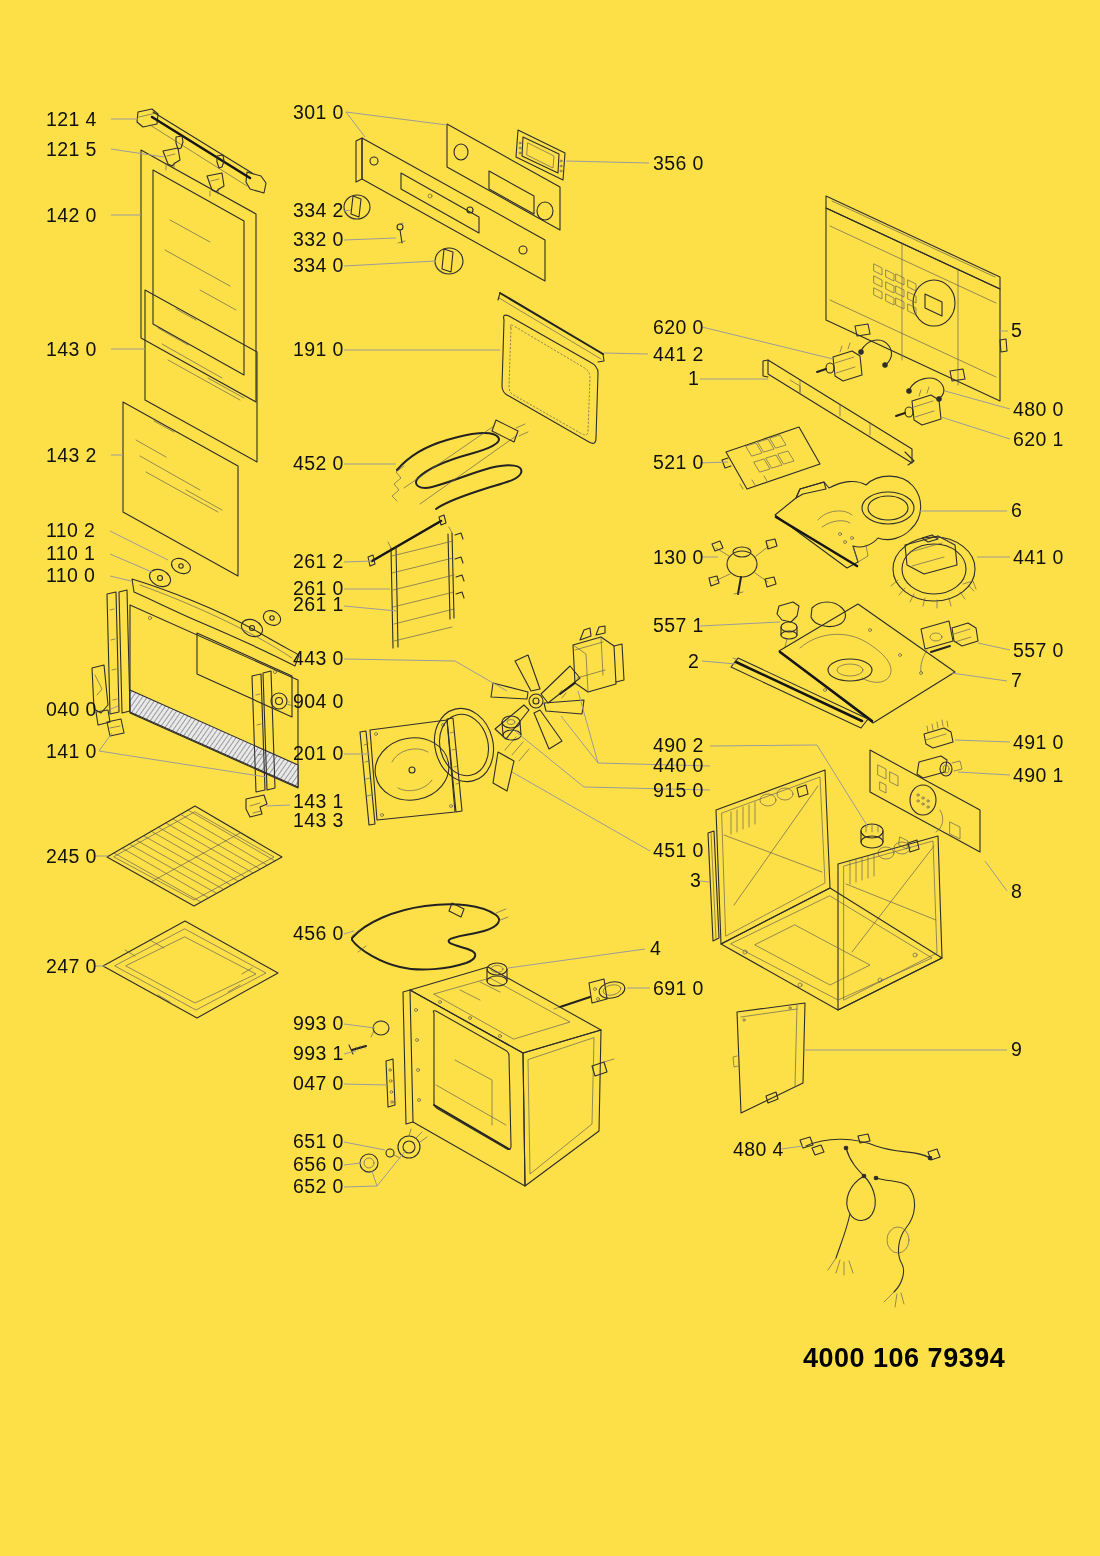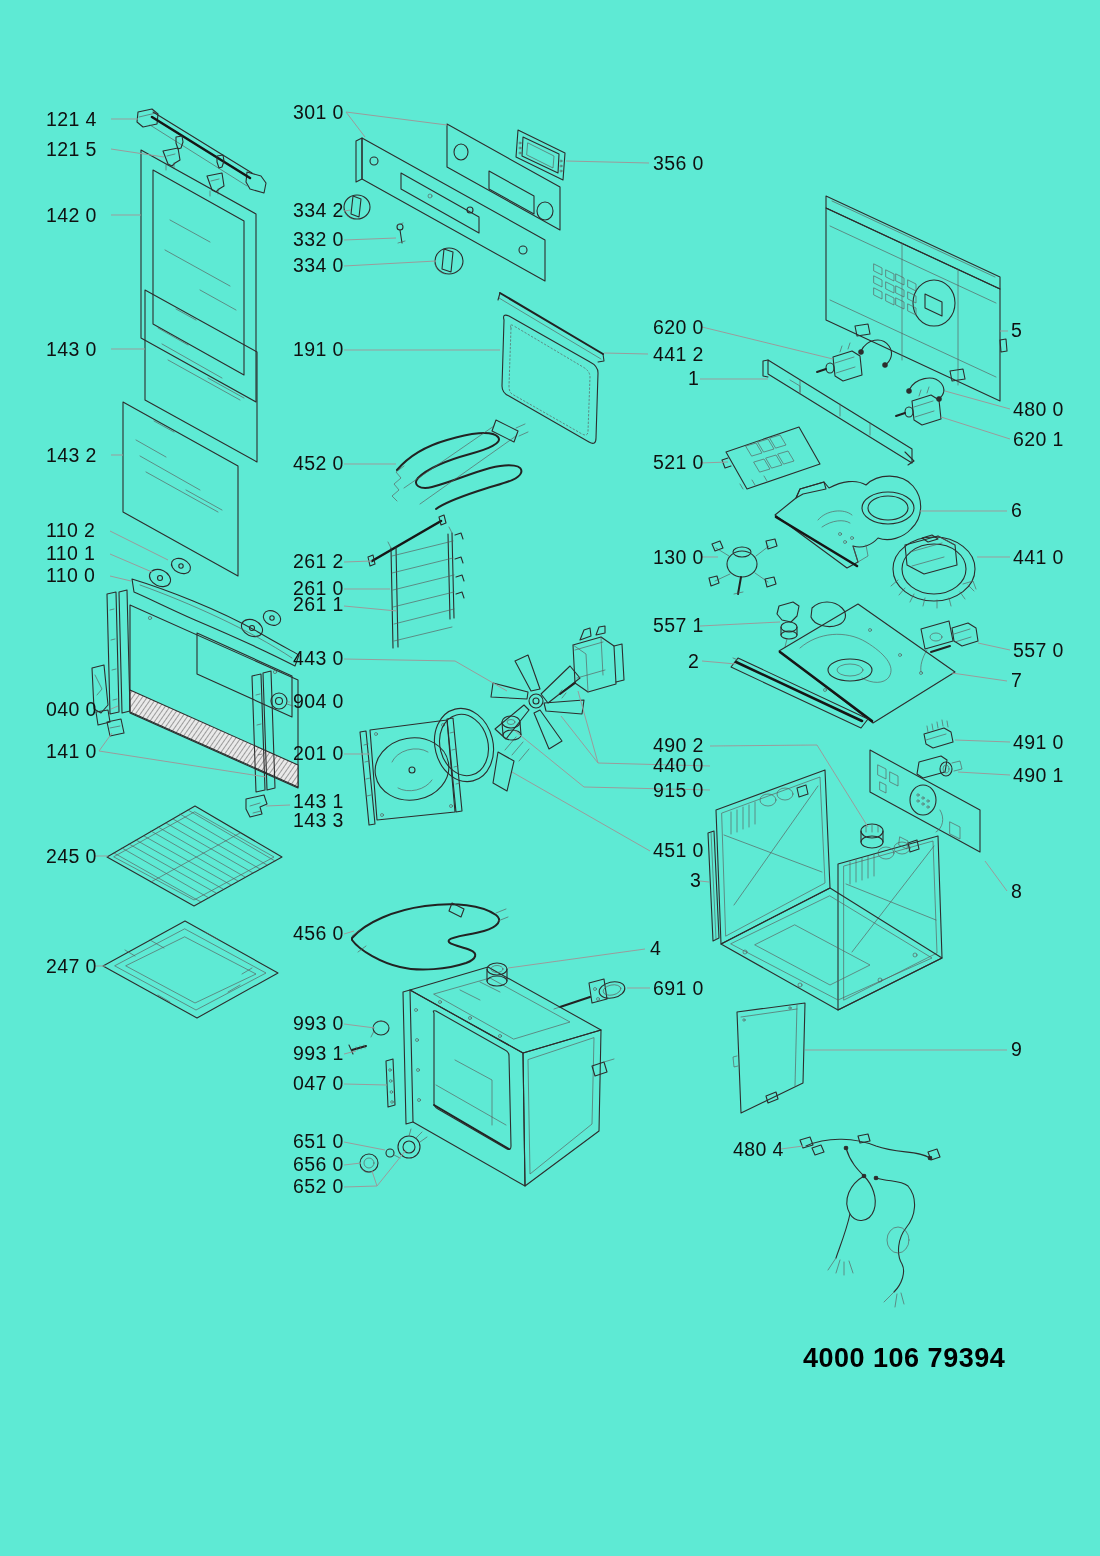--- a/index.html
+++ b/index.html
@@ -1,16 +1,16 @@
 <!DOCTYPE html>
 <html><head>
 <meta charset="utf-8">
 <style>
   html,body{margin:0;padding:0;background:#ffffff;}
-  .page{position:relative;width:1100px;height:1556px;background:#5eead4;overflow:hidden;
+  .page{position:relative;width:1100px;height:1556px;background:#fde047;overflow:hidden;
         font-family:"Liberation Sans",sans-serif;}
   svg{position:absolute;left:0;top:0;}
   
   #art{fill:none;stroke:#2d2d2d;stroke-width:1.1;stroke-linejoin:round;stroke-linecap:round;}
   #art .th{stroke:#161616;stroke-width:2.6;}
   #art .md{stroke:#222;stroke-width:2;}
   #art .tn{stroke:#5a5a5a;stroke-width:.65;}
   #art .dot{stroke-dasharray:1.6 2.2;}
   #leader-layer polyline{fill:none;stroke:#9b9b9b;stroke-width:1;}
   #label-layer text{font-family:"Liberation Sans",sans-serif;font-size:19.5px;fill:#101010;letter-spacing:.4px;}

